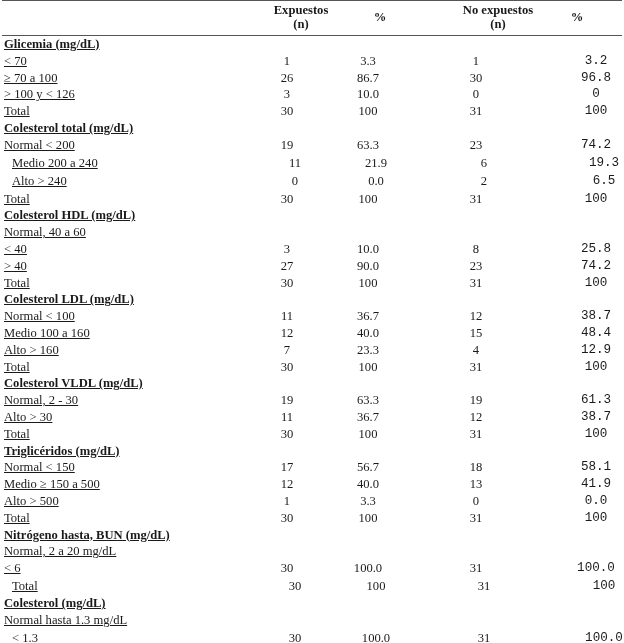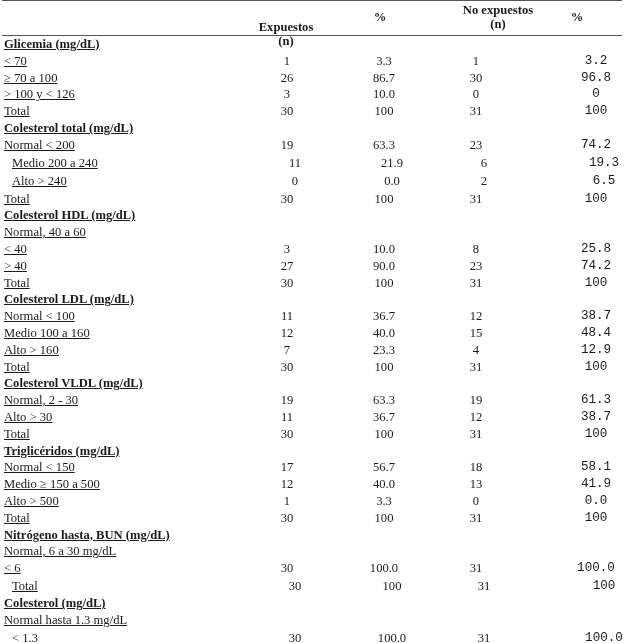--- a/index.html
+++ b/index.html
@@ -17,31 +17,31 @@
     .hcell {
       position: absolute; top: 2px; text-align: center; font-weight: bold;
       line-height: 14px; font-size: 12.6px;
     }
     .row { position: relative; height: 16.8px; line-height: 16.8px; white-space: nowrap; }
     .row.tall { height: 18.5px; line-height: 18.5px; margin-left: 8px; }
     .label { position: absolute; left: 2px; text-decoration: underline; }
     .section .label { font-weight: bold; }
     .num { position: absolute; text-align: center; width: 60px; }
     .c1 { left: 255px; }
-    .c2 { left: 352px; }
+    .c2 { left: 336px; }
     .c3 { left: 444px; }
     .c4 { left: 564px; font-family: Liberation Mono, monospace; }
   </style>
 </head>
 <body>
 
 <div class="tbl-wrap">
   <div class="topline"></div>
   <div class="header">
-    <div class="hcell" style="left:254px;width:60px;margin-top:17px;">
+    <div class="hcell" style="left:269px;width:60px;">
       <div>Expuestos</div>
       <div>(n)</div>
     </div>
     <div class="hcell" style="left:348px;width:60px;top:9px;">
       <div>%</div>
     </div>
     <div class="hcell" style="left:451px;width:90px;">
       <div>No expuestos</div>
       <div>(n)</div>
     </div>
@@ -223,21 +223,21 @@
         <span class="label">Total</span>
         <span class="num c1">30</span>
         <span class="num c2">100</span>
         <span class="num c3">31</span>
         <span class="num c4">100</span>
       </div>
       <div class="row section">
         <span class="label">Nitrógeno hasta, BUN (mg/dL)</span>
       </div>
       <div class="row">
-        <span class="label">Normal, 6 a 30 mg/dL</span>
+        <span class="label">Normal, 2 a 20 mg/dL</span>
       </div>
       <div class="row">
         <span class="label">&lt; 6</span>
         <span class="num c1">30</span>
         <span class="num c2">100.0</span>
         <span class="num c3">31</span>
         <span class="num c4">100.0</span>
       </div>
       <div class="row tall">
         <span class="label">Total</span>

